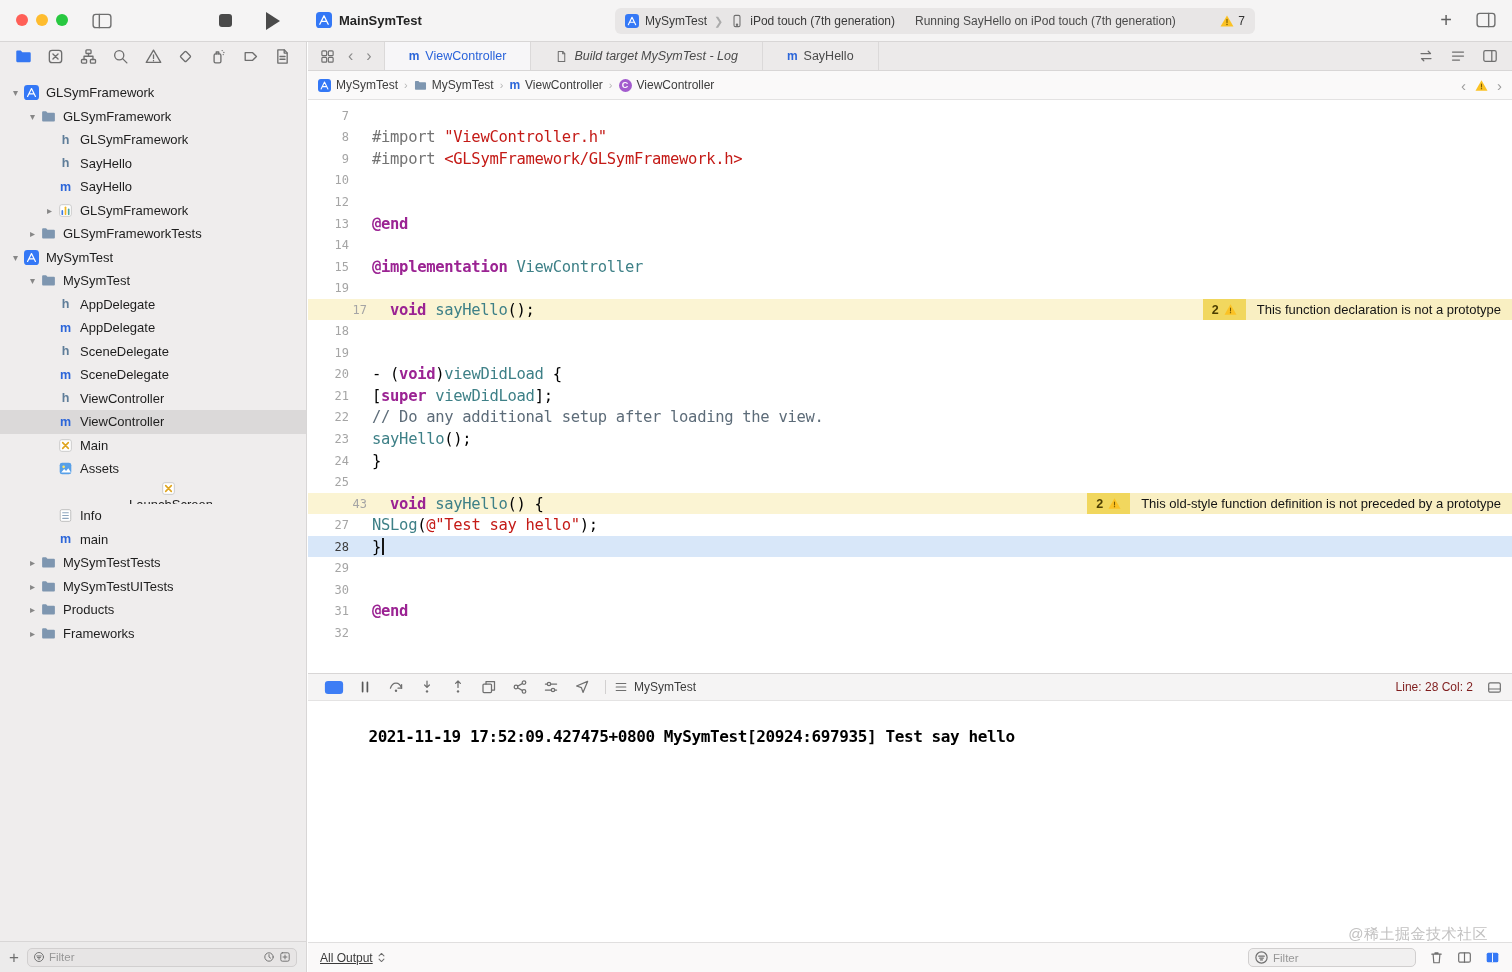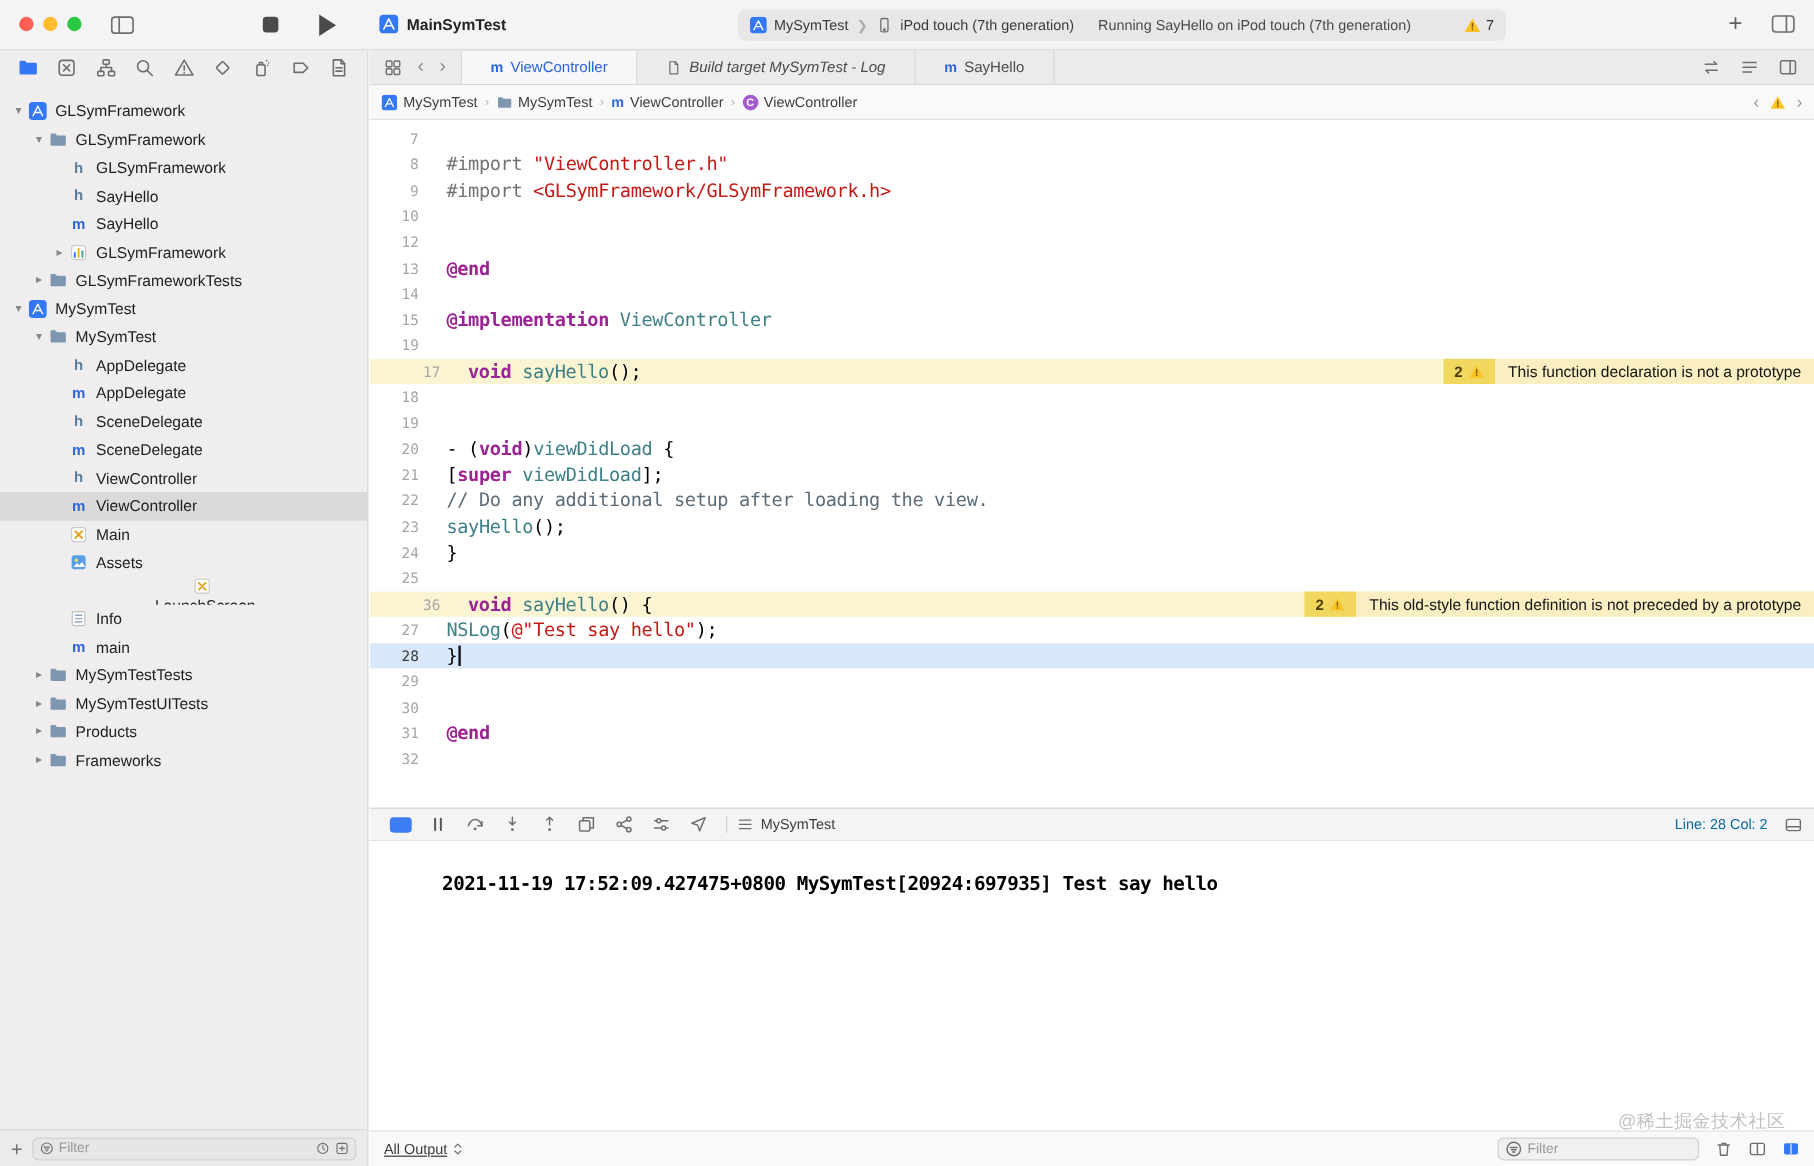--- a/index.html
+++ b/index.html
@@ -97,21 +97,21 @@
 
 
 .debugbar{height:28px;flex:none;background:#F5F4F4;border-top:1px solid #D8D6D6;border-bottom:1px solid #E4E3E3;display:flex;align-items:center;padding:0 10px;font-size:12px;color:#3C3C3C;}
 .dbicons{display:flex;align-items:center;}
 .dbtn{width:31px;display:inline-flex;justify-content:center;}
 .dbtn svg{width:16px;height:16px;}
 .dbtn.first svg{width:20px;height:15px;}
 .dbsep{width:1px;height:14px;background:#D2D0D0;margin:0 8px;}
 .dbtarget{display:flex;align-items:center;gap:6px;}
 .dbtarget .ic svg{width:14px;height:14px;}
-.db-right{margin-left:auto;display:flex;align-items:center;gap:14px;color:#0369a1;padding-left:31px;}
+.db-right{margin-left:auto;display:flex;align-items:center;gap:14px;color:#7f1d1d;padding-left:31px;}
 .db-right .ic svg{width:15px;height:15px;}
 
 
 .console{flex:1;background:#fff;padding:7px 5px;font-family:"DejaVu Sans Mono","Liberation Mono",monospace;font-size:16px;font-weight:700;color:#000;letter-spacing:-0.4px;white-space:pre;}
 .consolebar{height:30px;flex:none;background:#FAF9F9;border-top:1px solid #E0DFDF;display:flex;align-items:center;gap:10px;padding:0 12px;font-size:12px;color:#3A3A3A;}
 .allout{display:flex;align-items:center;gap:4px;text-decoration:underline;}
 .allout .ic svg{width:9px;height:13px;}
 .cb-right{margin-left:auto;display:flex;align-items:center;gap:13px;color:#6F6F6F;}
 .cb-right .filter-field{width:168px;flex:none;background:#F1F0F0;}
 .cb-right .ic svg{width:15px;height:15px;}
@@ -679,21 +679,21 @@
         </div>
         <div class="code-line">
           <span class="gutter">24</span>
           <span class="ctext"><span class="tk-p">}</span></span>
         </div>
         <div class="code-line">
           <span class="gutter">25</span>
           <span class="ctext"></span>
         </div>
         <div class="code-line warnrow">
-          <span class="gutter">36</span>
+          <span class="gutter">43</span>
           <span class="ctext"><span class="tk-k">void </span><span class="tk-c">sayHello</span><span class="tk-p">() {</span></span>
           <span class="warn-strip">
             <span class="warn-chip">
               <span>2</span>
               <span class="ic">
                 <svg viewBox="0 0 16 16">
                   <path d="M8 1.6l7.4 12.8H.6z" fill="#FBC224"></path>
                   <path d="M8 6.2v3.6" stroke="#7A5B00" stroke-width="1.3" stroke-linecap="round"></path>
                   <circle cx="8" cy="11.9" r="0.85" fill="#7A5B00"></circle>
                 </svg>

